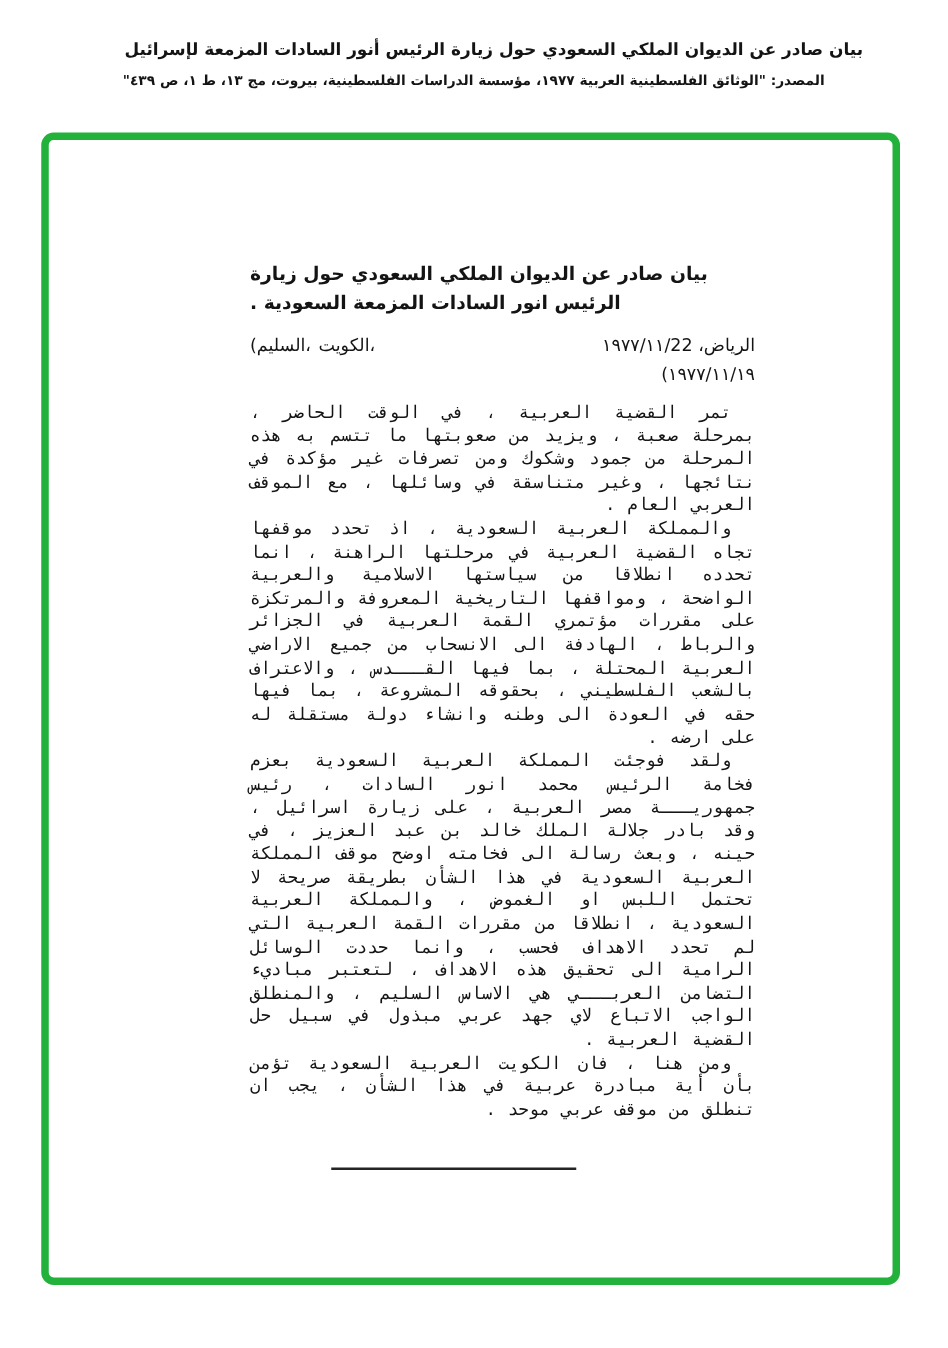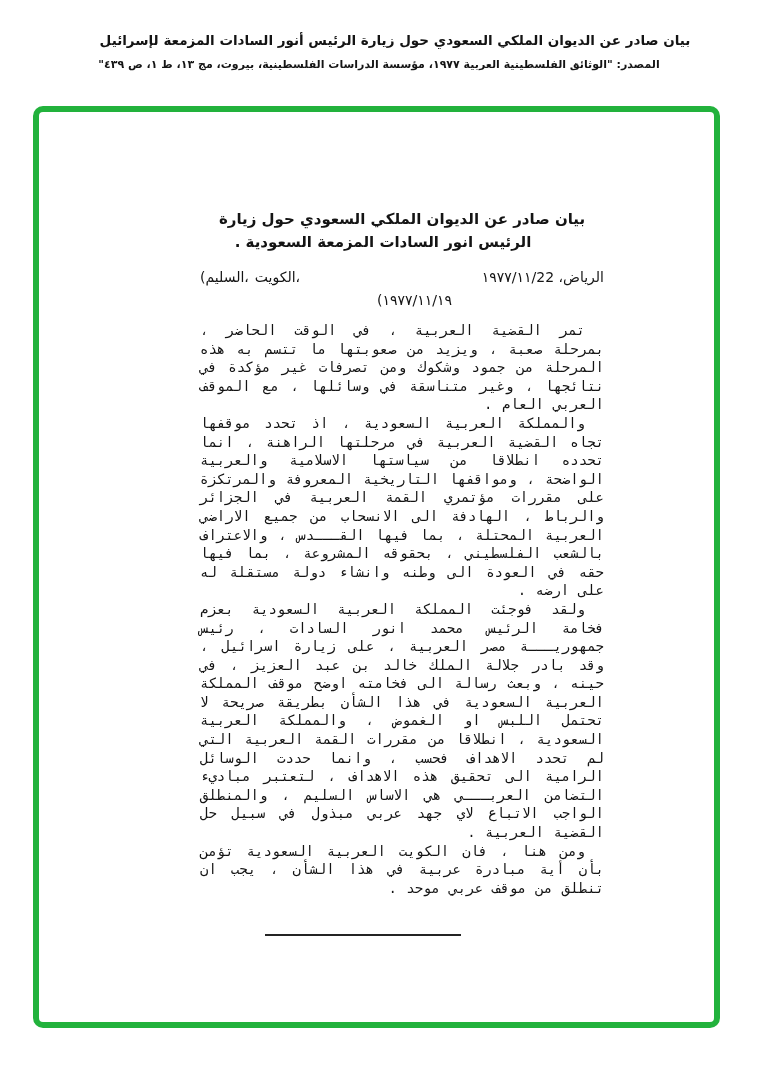--- a/index.html
+++ b/index.html
@@ -29,38 +29,38 @@
     border:6px solid #22b23c;
     border-radius:10px;
     background:#ffffff;
   }
   .doc-content {
     position:absolute;
     left:200px; top:208px;
     width:404px;
   }
   .doc-title {
-    direction:rtl; text-align:center;
+    direction:rtl; text-align:left;
     font-weight:bold; font-size:15px; line-height:23px;
     letter-spacing:0.2px;
   }
   .doc-title .t2 { padding-right:38px; }
   .dateline {
     margin-top:13px;
     display:flex; flex-direction:row; justify-content:space-between;
     align-items:baseline;
     direction:ltr;
     font-size:14px; line-height:20px;
   }
   .citation-l1 { display:flex; direction:ltr; align-items:baseline; }
   .citation-l1 .tok { white-space:pre; }
   .citation-l1 .w2 { margin-left:6px; }
   .place-date { direction:rtl; }
   .citation-l2 {
-    direction:ltr; text-align:center;
+    direction:ltr; text-align:right;
     padding-left:25px; margin-top:3px;
     font-size:14px; line-height:20px;
   }
   .doc-body {
     margin-top:12px;
     direction:rtl;
     text-align:justify;
     font-size:14px; line-height:18.6px;
     word-spacing:1px;
     font-family:Liberation Mono, monospace;

